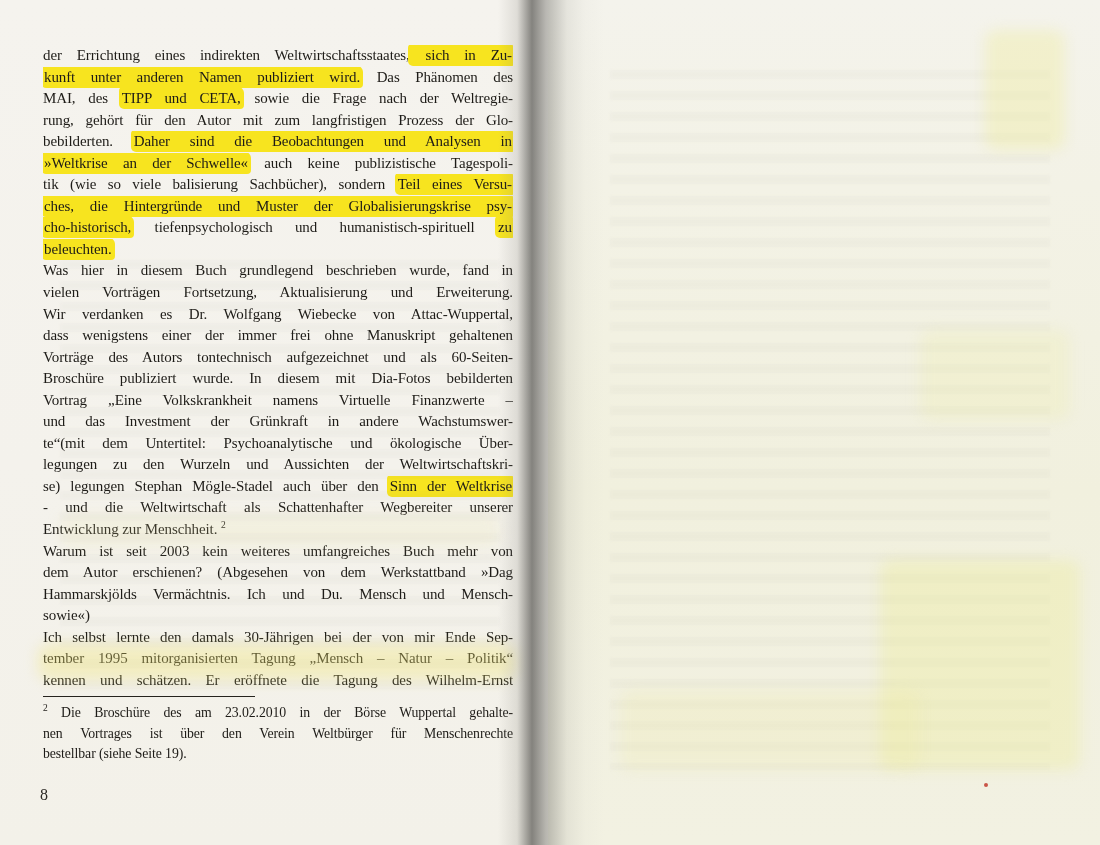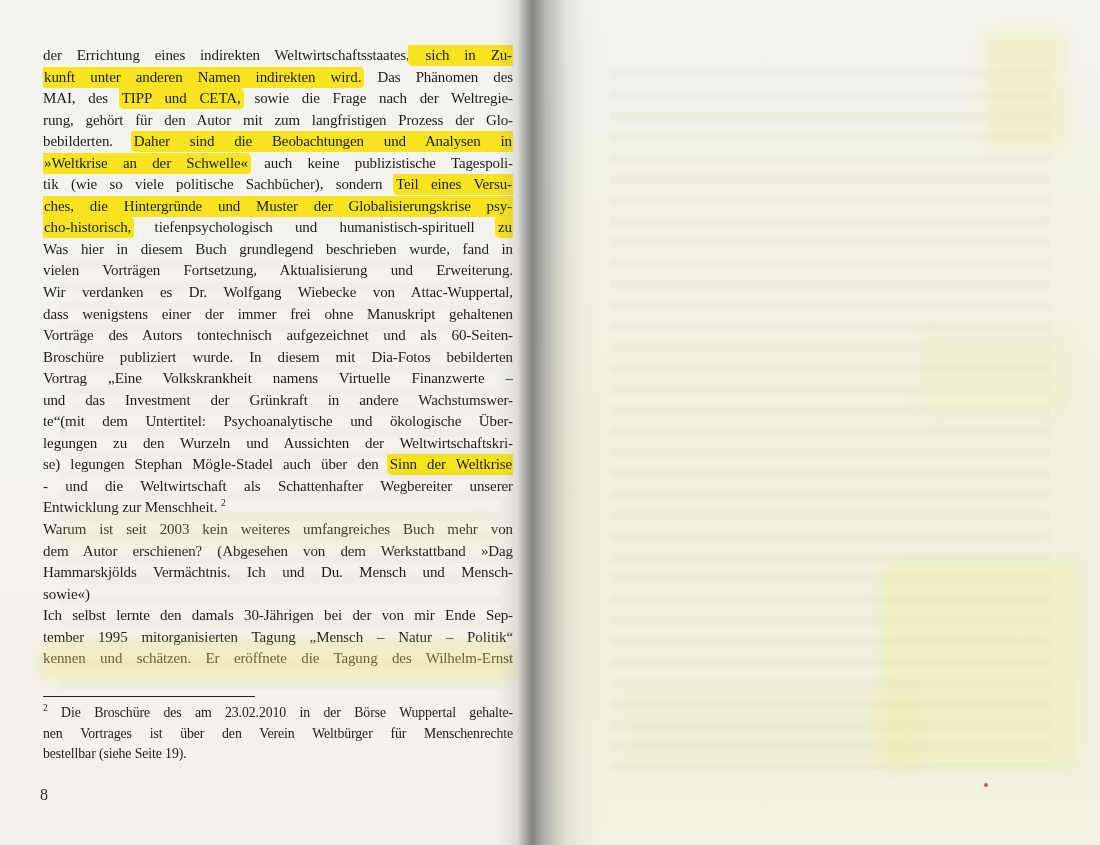--- a/index.html
+++ b/index.html
@@ -37,28 +37,29 @@
   .ghost-r{left:610px;top:70px;width:440px;height:700px;}
   .speck{position:absolute;left:984px;top:783px;width:4px;height:4px;border-radius:50%;
     background:#c23a2b;opacity:0.85;}
 </style>
 </head>
 <body>
 
 <div class="page page-left">
   <div class="text-col col-left">
       <div class="line"><span>der Errichtung eines indirekten Weltwirtschaftsstaates,</span><span class="hl"> sich in Zu-</span></div>
-      <div class="line"><span class="hl">kunft unter anderen Namen indirekten wird.</span><span> Das Phänomen des</span></div>
+      <div class="line"><span class="hl">kunft unter anderen Namen publiziert wird.</span><span> Das Phänomen des</span></div>
       <div class="line"><span>MAI, des </span><span class="hl">TIPP und CETA,</span><span> sowie die Frage nach der Weltregie-</span></div>
       <div class="line"><span>rung, gehört für den Autor mit zum langfristigen Prozess der Glo-</span></div>
       <div class="line"><span>bebilderten. </span><span class="hl">Daher sind die Beobachtungen und Analysen in</span></div>
       <div class="line"><span class="hl">»Weltkrise an der Schwelle«</span><span> auch keine publizistische Tagespoli-</span></div>
-      <div class="line"><span>tik (wie so viele politische Sachbücher), sondern </span><span class="hl">Teil eines Versu-</span></div>
+      <div class="line"><span>tik (wie so viele balisierung Sachbücher), sondern </span><span class="hl">Teil eines Versu-</span></div>
       <div class="line"><span class="hl">ches, die Hintergründe und Muster der Globalisierungskrise psy-</span></div>
       <div class="line"><span class="hl">cho-historisch,</span><span> tiefenpsychologisch und humanistisch-spirituell </span><span class="hl">zu</span></div>
+      <div class="line no-just"><span class="hl">beleuchten.</span></div>
       <div class="line"><span>Was hier in diesem Buch grundlegend beschrieben wurde, fand in</span></div>
       <div class="line"><span>vielen Vorträgen Fortsetzung, Aktualisierung und Erweiterung.</span></div>
       <div class="line"><span>Wir verdanken es Dr. Wolfgang Wiebecke von Attac-Wuppertal,</span></div>
       <div class="line"><span>dass wenigstens einer der immer frei ohne Manuskript gehaltenen</span></div>
       <div class="line"><span>Vorträge des Autors tontechnisch aufgezeichnet und als 60-Seiten-</span></div>
       <div class="line"><span>Broschüre publiziert wurde. In diesem mit Dia-Fotos bebilderten</span></div>
       <div class="line"><span>Vortrag „Eine Volkskrankheit namens Virtuelle Finanzwerte –</span></div>
       <div class="line"><span>und das Investment der Grünkraft in andere Wachstumswer-</span></div>
       <div class="line"><span>te“(mit dem Untertitel: Psychoanalytische und ökologische Über-</span></div>
       <div class="line"><span>legungen zu den Wurzeln und Aussichten der Weltwirtschaftskri-</span></div>

